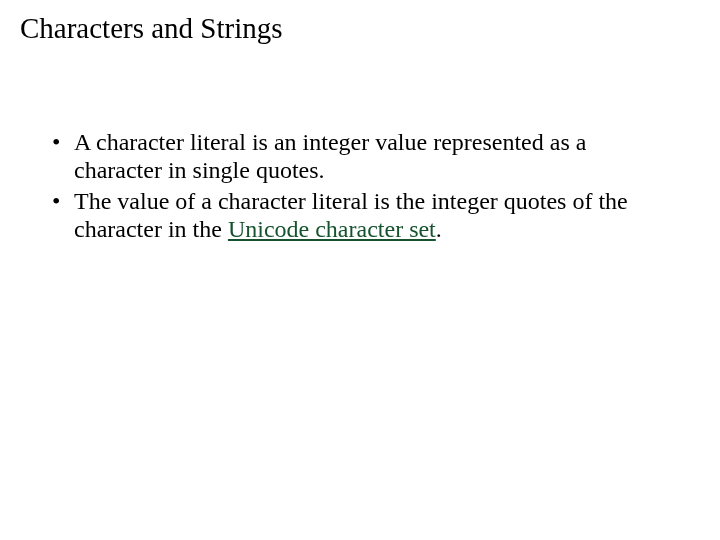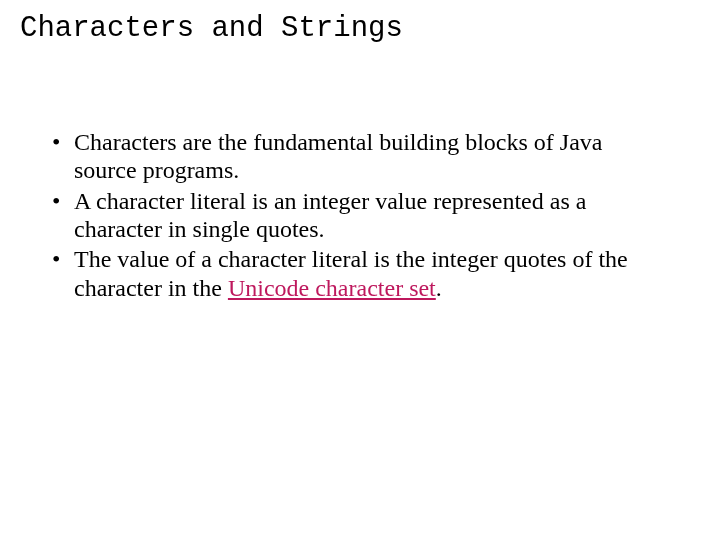--- a/index.html
+++ b/index.html
@@ -5,21 +5,21 @@
   * { margin: 0; padding: 0; box-sizing: border-box; }
   body {
     width: 720px;
     height: 540px;
     background: #ffffff;
     font-family: "Times New Roman", Times, serif;
     color: #000000;
     position: relative;
   }
   .slide-title {
-    font-family: Liberation Mono, monospace;
+    font-family: Liberation Serif, serif;
     font-size: 29px;
     font-weight: 400;
     color: #000000;
     position: absolute;
     top: 12px;
     left: 20px;
   }
   .content {
     position: absolute;
     top: 128px;
@@ -38,28 +38,27 @@
     color: #000000;
   }
   li::before {
     content: "•";
     position: absolute;
     left: 4px;
     top: 0;
     font-size: 24px;
   }
   .link {
-    color: #be185d;
+    color: #14532d;
     text-decoration: underline;
   }
 </style>
 </head>
 <body>
 
 <h1 class="slide-title">Characters and Strings</h1>
 
 <div class="content">
   <ul>
-    <li>Characters are the fundamental building blocks of Java source programs.</li>
     <li>A character literal is an integer value represented as a character in single quotes.</li>
     <li><span>The value of a character literal is the integer quotes of the character in the </span><span class="link">Unicode character set</span><span>.</span></li>
   </ul>
 </div>
 
 </body></html>

